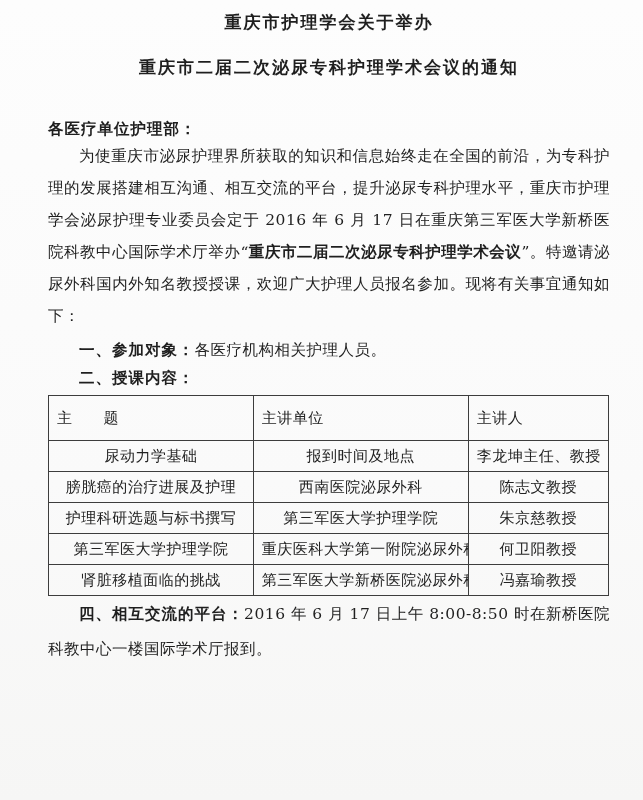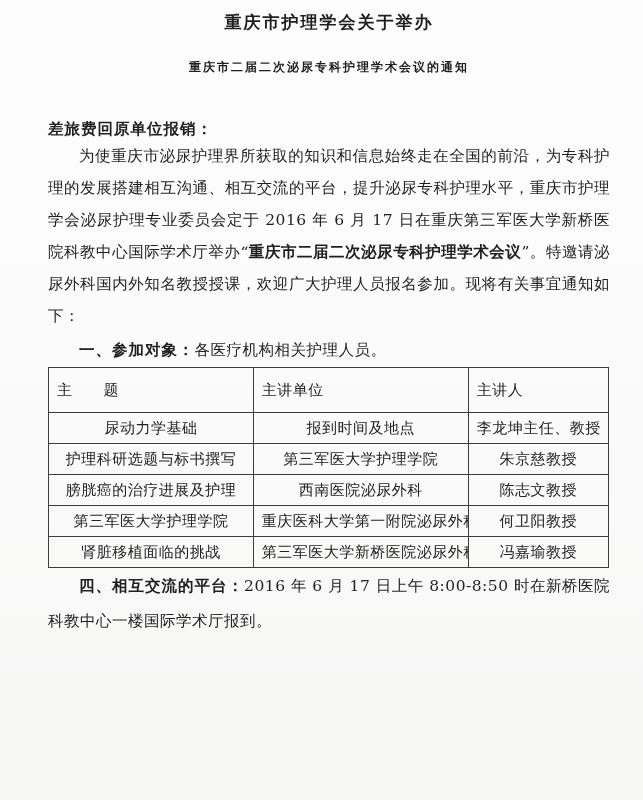--- a/index.html
+++ b/index.html
@@ -21,21 +21,21 @@
   }
   .doc-title {
     text-align: center;
     font-weight: bold;
     font-size: 17px;
     line-height: 28px;
     letter-spacing: 2px;
     margin: 0;
   }
   .doc-title.second {
-    font-size: 12px;
+    font-size: 17px;
     line-height: 30px;
     margin-top: 16px;
   }
   .salutation {
     margin-top: 36px;
     font-size: 15.5px;
     font-weight: bold;
     line-height: 22px;
     letter-spacing: 1px;
   }
@@ -101,26 +101,27 @@
   }
 </style>
 </head>
 <body>
 
 <div class="page">
 
   <div class="doc-title">重庆市护理学会关于举办</div>
   <div class="doc-title second">重庆市二届二次泌尿专科护理学术会议的通知</div>
 
-  <div class="salutation">差旅费回原单位报销：</div>
+  <div class="salutation">各医疗单位护理部：</div>
 
   <p class="para intro"><span>为使重庆市泌尿护理界所获取的知识和信息始终走在全国的前沿，为专科护理的发展搭建相互沟通、相互交流的平台，提升泌尿专科护理水平，重庆市护理学会泌尿护理专业委员会定于 2016 年 6 月 17 日在重庆第三军医大学新桥医院科教中心国际学术厅举办“</span><b>重庆市二届二次泌尿专科护理学术会议</b><span>”。特邀请泌尿外科国内外知名教授授课，欢迎广大护理人员报名参加。现将有关事宜通知如下：</span></p>
 
   <p class="para section-line first"><b class="label">一、参加对象：</b><span>各医疗机构相关护理人员。</span></p>
 
+  <p class="para section-line"><b class="label">二、授课内容：</b></p>
 
   <table class="course-table">
     <colgroup>
       <col class="col-topic">
         <col class="col-org">
         <col class="col-person">
     </colgroup>
     <thead>
       <tr>
         <th>主　　题</th>
@@ -128,28 +129,28 @@
         <th>主讲人</th>
       </tr>
     </thead>
     <tbody>
       <tr>
         <td>尿动力学基础</td>
         <td>报到时间及地点</td>
         <td>李龙坤主任、教授</td>
       </tr>
       <tr>
+        <td>膀胱癌的治疗进展及护理</td>
+        <td>西南医院泌尿外科</td>
+        <td>陈志文教授</td>
+      </tr>
+      <tr>
         <td>护理科研选题与标书撰写</td>
         <td>第三军医大学护理学院</td>
         <td>朱京慈教授</td>
-      </tr>
-      <tr>
-        <td>膀胱癌的治疗进展及护理</td>
-        <td>西南医院泌尿外科</td>
-        <td>陈志文教授</td>
       </tr>
       <tr>
         <td>第三军医大学护理学院</td>
         <td>重庆医科大学第一附院泌尿外科</td>
         <td>何卫阳教授</td>
       </tr>
       <tr>
         <td>肾脏移植面临的挑战</td>
         <td>第三军医大学新桥医院泌尿外科</td>
         <td>冯嘉瑜教授</td>

